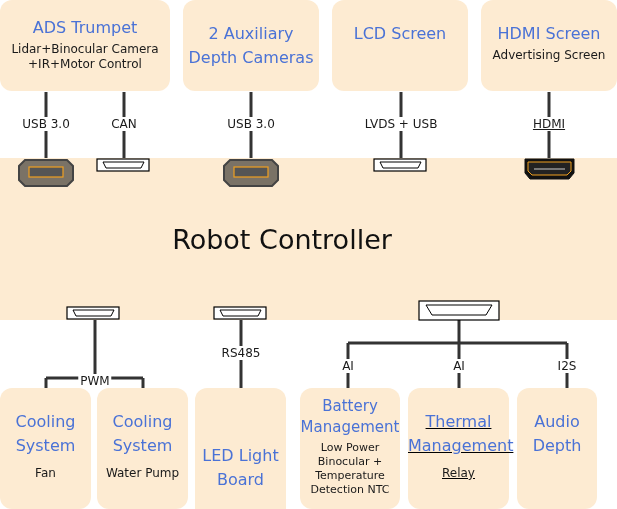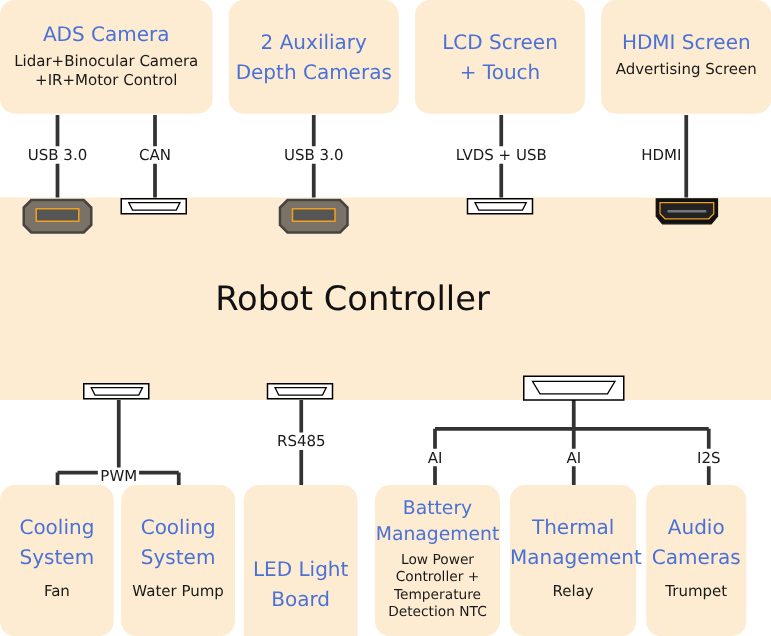--- a/index.html
+++ b/index.html
@@ -72,39 +72,38 @@
   <g>
     <rect x="419" y="301" width="80" height="19" fill="#fff" stroke="#000" stroke-width="1.2"></rect>
     <polygon points="426,305 492,305 486,315 432,315" fill="#fff" stroke="#000" stroke-width="1"></polygon>
   </g>
 </svg>
 
 <div class="lbl" style="left:46px;top:117px;">USB 3.0</div>
 <div class="lbl" style="left:124px;top:117px;">CAN</div>
 <div class="lbl" style="left:251px;top:117px;">USB 3.0</div>
 <div class="lbl" style="left:401px;top:117px;">LVDS + USB</div>
-<div class="lbl" style="left:529px;top:117px;">HDMI</div>
+<div class="lbl" style="left:549px;top:117px;text-decoration:underline;">HDMI</div>
 <div class="lbl" style="left:95px;top:346px;margin-top:28px;">PWM</div>
 <div class="lbl" style="left:241px;top:346px;">RS485</div>
 <div class="lbl" style="left:348px;top:359px;">AI</div>
 <div class="lbl" style="left:459px;top:359px;">AI</div>
 <div class="lbl" style="left:567px;top:359px;">I2S</div>
 
 <div class="box" style="left:0;top:0;width:170px;height:91px;padding-top:16px;">
-  <div class="title">ADS Camera</div>
+  <div class="title">ADS Trumpet</div>
   <div class="sub" style="margin-top:2px;">Lidar+Binocular Camera</div>
   <div class="sub">+IR+Motor Control</div>
 </div>
 <div class="box" style="left:183px;top:0;width:136px;height:91px;padding-top:22px;">
   <div class="title">2 Auxiliary</div>
   <div class="title">Depth Cameras</div>
 </div>
 <div class="box" style="left:332px;top:0;width:136px;height:91px;padding-top:22px;">
   <div class="title">LCD Screen</div>
-  <div class="title">+ Touch</div>
 </div>
 <div class="box" style="left:481px;top:0;width:136px;height:91px;padding-top:22px;">
   <div class="title">HDMI Screen</div>
   <div class="sub" style="margin-top:2px;">Advertising Screen</div>
 </div>
 
 <div class="box" style="left:0;top:388px;width:91px;height:121px;padding-top:22px;">
   <div class="title">Cooling</div>
   <div class="title">System</div>
   <div class="sub" style="margin-top:8px;">Fan</div>
@@ -115,26 +114,25 @@
   <div class="sub" style="margin-top:8px;">Water Pump</div>
 </div>
 <div class="box" style="left:195px;top:388px;width:91px;height:138px;padding-top:56px;">
   <div class="title">LED Light</div>
   <div class="title">Board</div>
 </div>
 <div class="box" style="left:300px;top:388px;width:100px;height:121px;padding-top:8px;">
   <div class="title" style="font-size:15px;line-height:21px;">Battery</div>
   <div class="title" style="font-size:15px;line-height:21px;">Management</div>
   <div class="sub" style="margin-top:3px;font-size:11px;line-height:14px;">Low Power</div>
-  <div class="sub" style="font-size:11px;line-height:14px;">Controller +</div>
+  <div class="sub" style="font-size:11px;line-height:14px;">Binocular +</div>
   <div class="sub" style="font-size:11px;line-height:14px;">Temperature</div>
   <div class="sub" style="font-size:11px;line-height:14px;">Detection NTC</div>
 </div>
-<div class="box" style="left:408px;top:388px;width:101px;height:121px;padding-top:22px;">
+<div class="box" style="left:408px;top:388px;width:101px;height:121px;padding-top:22px;text-decoration:underline;">
   <div class="title">Thermal</div>
   <div class="title">Management</div>
   <div class="sub" style="margin-top:8px;">Relay</div>
 </div>
 <div class="box" style="left:517px;top:388px;width:80px;height:121px;padding-top:22px;">
   <div class="title">Audio</div>
-  <div class="title">Cameras</div>
-  <div class="sub" style="margin-top:8px;">Trumpet</div>
+  <div class="title">Depth</div>
 </div>
 
 </body></html>

